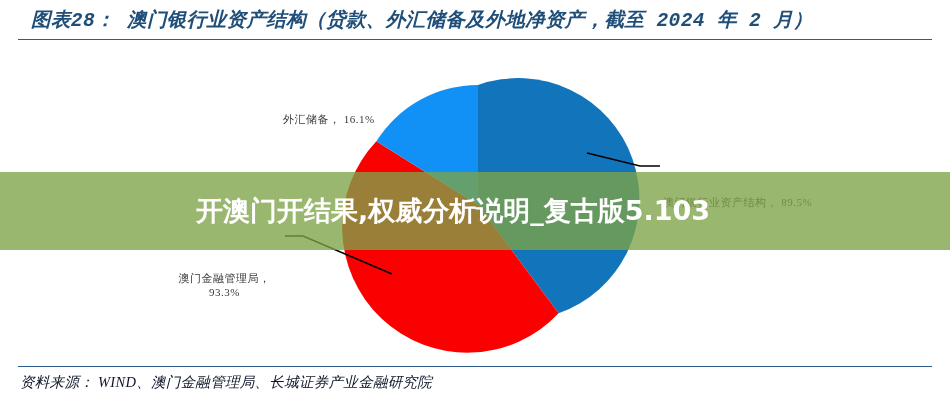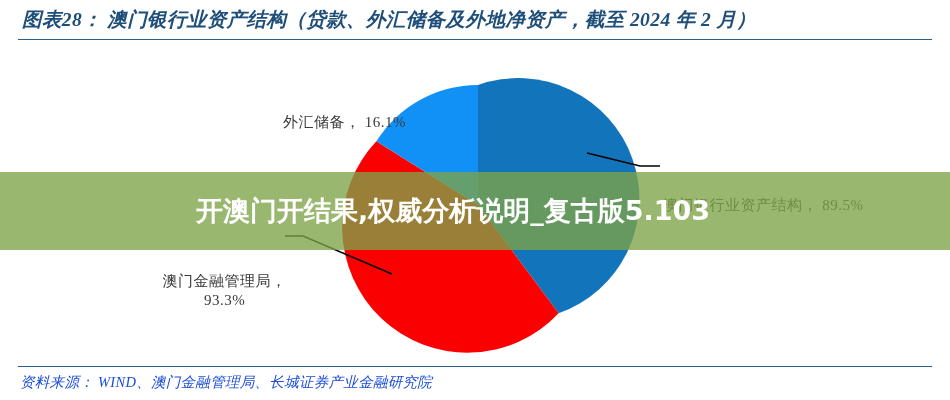--- a/index.html
+++ b/index.html
@@ -26,24 +26,24 @@
   
   .title-block {
     position: absolute;
     left: 18px;
     top: 6px;
     width: 914px;
     height: 36px;
   }
   .title-text {
     position: absolute;
-    left: 4px;
+    left: 13px;
     top: 0;
     white-space: nowrap;
-    font-family: Liberation Serif, serif;
+    font-family: Liberation Mono, monospace;
     font-style: italic;
     font-weight: bold;
     font-size: 19.5px;
     letter-spacing: 0.4px;
     color: #1F4E79;
   }
   .title-rule {
     position: absolute;
     left: 0;
     top: 33px;
@@ -70,42 +70,42 @@
   }
   .source-text {
     position: absolute;
     left: 2px;
     top: 7px;
     white-space: nowrap;
     font-family: "Liberation Serif", "DejaVu Serif", serif;
     font-style: italic;
     font-size: 14.5px;
     letter-spacing: 0.3px;
-    color: #1d4ed8;
+    color: #0f172a;
   }
 
   
   .chart-area {
     position: absolute;
     left: 0;
     top: 46px;
     width: 950px;
     height: 316px;
   }
   .chart-svg {
     position: absolute;
     left: 0;
     top: 0;
   }
 
   
   .slice-label {
     position: absolute;
     font-family: "Liberation Serif", "DejaVu Serif", serif;
-    font-size: 15px;
+    font-size: 11px;
     color: #3A3A3A;
     line-height: 1.25;
     white-space: nowrap;
     letter-spacing: 0.5px;
   }
   .label-reserves {
     left: 283px;
     top: 67px;
     text-align: left;
   }

